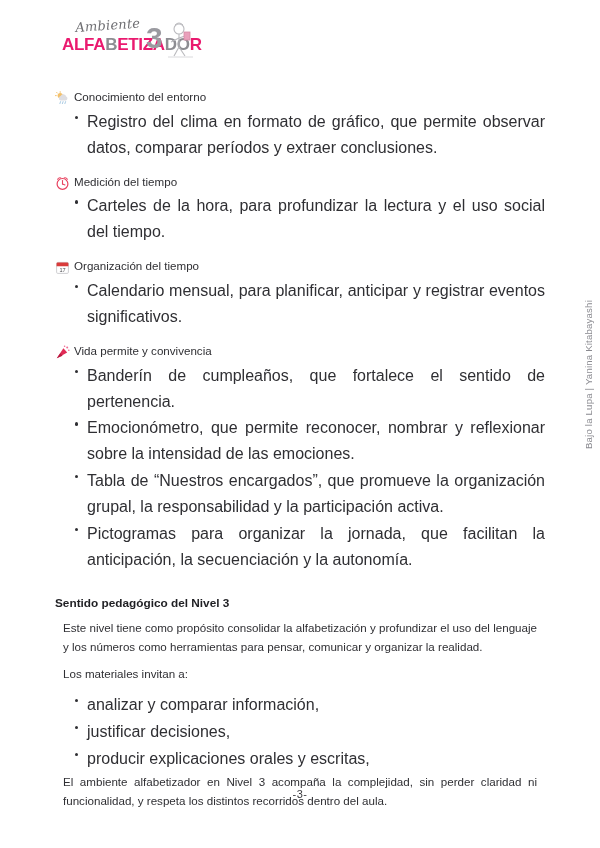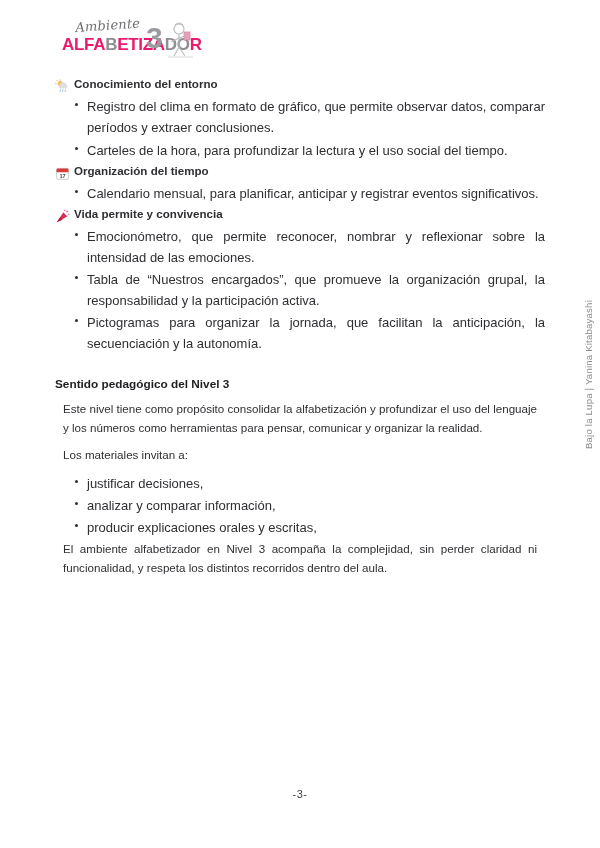--- a/index.html
+++ b/index.html
@@ -79,45 +79,45 @@
     left: 55px;
     top: 76px;
     width: 490px;
   }
 
   .section {
     margin-bottom: 2px;
   }
   .section-head {
     display: flex;
-    align-items: flex-end;
+    align-items: center;
     font-size: 11.6px;
     color: #2f2f33;
     line-height: 1.45;
+    margin-top: 13px;
     margin-bottom: 3px;
-    font-weight: bold;
   }
   .sec-icon {
     width: 15px;
     height: 15px;
     flex: 0 0 15px;
     margin-right: 4px;
     position: relative;
     top: 1px;
   }
   .sec-icon svg { display: block; }
 
   ul.bullets {
     list-style: none;
     margin: 0;
     padding: 0 0 0 18px;
   }
   ul.bullets li {
     position: relative;
-    font-size: 13px;
+    font-size: 16px;
     line-height: 1.62;
     color: #2f2f33;
     text-align: justify;
     padding-left: 14px;
     margin-bottom: 1px;
   }
   ul.bullets li::before {
     content: "";
     position: absolute;
     left: 2px;
@@ -222,20 +222,32 @@
           </svg>
         </span>
         <span>Conocimiento del entorno</span>
       </div>
       <ul class="bullets">
         <li>Registro del clima en formato de gráfico, que permite observar datos, comparar períodos y extraer conclusiones.</li>
       </ul>
     </div>
 
     <div class="section">
+      <div class="section-head">
+        <span class="sec-icon">
+          <svg width="15" height="15" viewBox="0 0 15 15">
+            <circle cx="7.5" cy="7.9" r="5.4" fill="#ffffff" stroke="#e8415f" stroke-width="1.2"></circle>
+            <line x1="7.5" y1="7.9" x2="7.5" y2="4.6" stroke="#e8415f" stroke-width="1.1" stroke-linecap="round"></line>
+            <line x1="7.5" y1="7.9" x2="10" y2="8.9" stroke="#e8415f" stroke-width="1.1" stroke-linecap="round"></line>
+            <path d="M2.6 3.2 q1.4 -2 3.2 -1.3" fill="none" stroke="#e8415f" stroke-width="1.1" stroke-linecap="round"></path>
+            <path d="M12.4 3.2 q-1.4 -2 -3.2 -1.3" fill="none" stroke="#e8415f" stroke-width="1.1" stroke-linecap="round"></path>
+          </svg>
+        </span>
+        <span>Medición del tiempo</span>
+      </div>
       <ul class="bullets">
         <li>Carteles de la hora, para profundizar la lectura y el uso social del tiempo.</li>
       </ul>
     </div>
 
     <div class="section">
       <div class="section-head">
         <span class="sec-icon">
           <svg width="15" height="15" viewBox="0 0 15 15">
             <rect x="1.6" y="2.4" width="11.8" height="11" rx="1.2" fill="#ffffff" stroke="#c9c9cd" stroke-width="0.9"></rect>
@@ -257,32 +269,33 @@
             <path d="M1.8 13.2 L8.4 3.2 L12.2 7.4 Z" fill="#e02a55"></path>
             <path d="M1.8 13.2 L5.2 8.2 L7.6 10.8 Z" fill="#b81a40"></path>
             <circle cx="12.2" cy="2.4" r="1" fill="#f06a92"></circle>
             <circle cx="9.6" cy="1.2" r="0.8" fill="#f06a92"></circle>
             <circle cx="13.8" cy="5.2" r="0.8" fill="#f06a92"></circle>
           </svg>
         </span>
         <span>Vida permite y convivencia</span>
       </div>
       <ul class="bullets">
+        <li>Banderín de cumpleaños, que fortalece el sentido de pertenencia.</li>
         <li>Emocionómetro, que permite reconocer, nombrar y reflexionar sobre la intensidad de las emociones.</li>
         <li>Tabla de “Nuestros encargados”, que promueve la organización grupal, la responsabilidad y la participación activa.</li>
         <li>Pictogramas para organizar la jornada, que facilitan la anticipación, la secuenciación y la autonomía.</li>
       </ul>
     </div>
 
     <h2 class="subhead">Sentido pedagógico del Nivel 3</h2>
     <p class="para">Este nivel tiene como propósito consolidar la alfabetización y profundizar el uso del lenguaje y los números como herramientas para pensar, comunicar y organizar la realidad.</p>
     <p class="para para-lead">Los materiales invitan a:</p>
     <ul class="bullets">
+      <li>analizar y comparar información,</li>
       <li>justificar decisiones,</li>
-      <li>analizar y comparar información,</li>
       <li>producir explicaciones orales y escritas,</li>
     </ul>
     <p class="para closing">El ambiente alfabetizador en Nivel 3 acompaña la complejidad, sin perder claridad ni funcionalidad, y respeta los distintos recorridos dentro del aula.</p>
 
   </div>
 
   <div class="side-credit">Bajo la Lupa | Yanina Kitabayashi</div>
 
   <div class="page-number">-3-</div>
 

